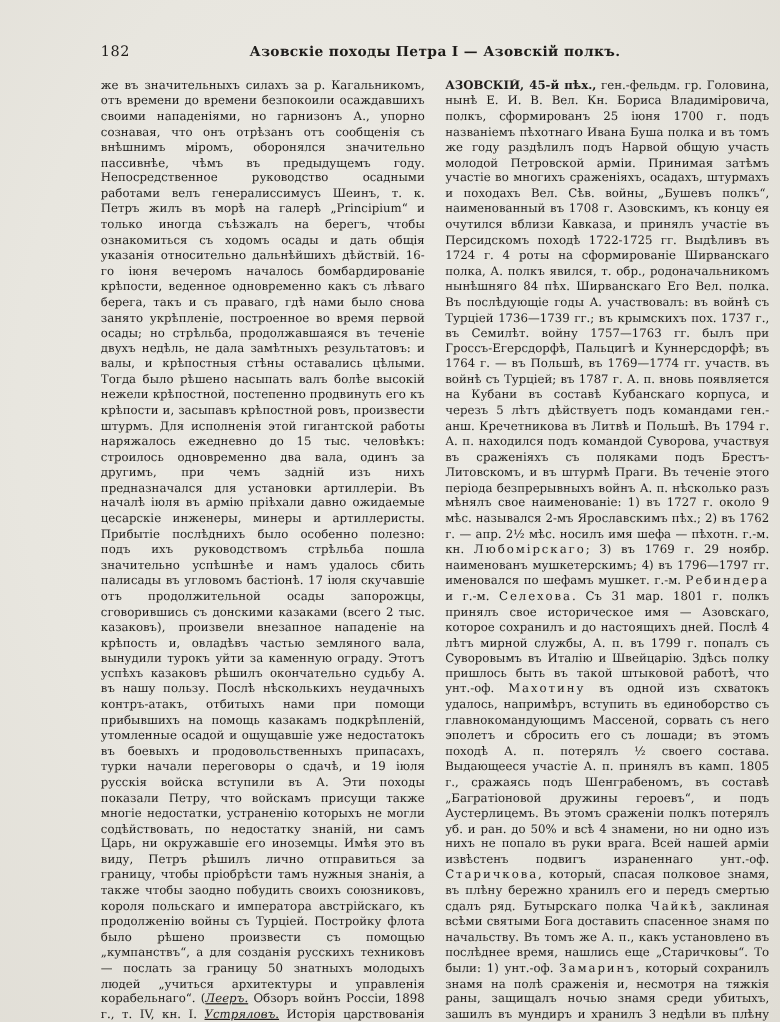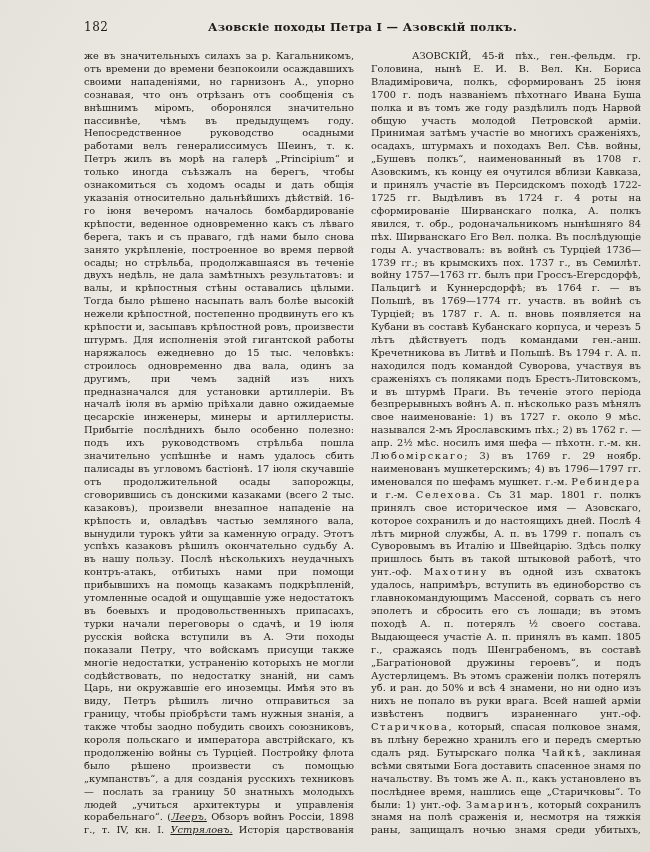--- a/index.html
+++ b/index.html
@@ -13,21 +13,21 @@
     background: #b8b4ac;
     font-family: "DejaVu Serif", serif;
   }
   .sheet {
     position: relative;
     width: 650px;
     height: 852px;
     background: radial-gradient(ellipse at 45% 40%, #edebe5 0%, #e8e6df 55%, #e0ddd5 100%);
     color: #1e1c1a;
     box-sizing: border-box;
-    padding: 20px 9px 6px 84px;
+    padding: 36px 9px 6px 84px;
     overflow: hidden;
   }
   .page-header {
     position: relative;
     width: 557px;
     height: 18px;
     margin-bottom: 12px;
   }
   .page-number {
     position: absolute;
@@ -62,21 +62,21 @@
     line-height: 12.9px;
     word-spacing: 0.2px;
   }
   .col p {
     margin: 0;
     text-indent: 14px;
   }
   .col p.noindent {
     text-indent: 0;
   }
-  .b  { font-weight: normal; margin-left: 41px; }
+  .b  { font-weight: bold; }
   .i  { font-style: italic; text-decoration: underline; }
   .sp { letter-spacing: 1.6px; margin-top: 32px; }
 </style>
 </head>
 <body>
 
 <div class="sheet">
 
   <div class="page-header">
     <span class="page-number">182</span>

